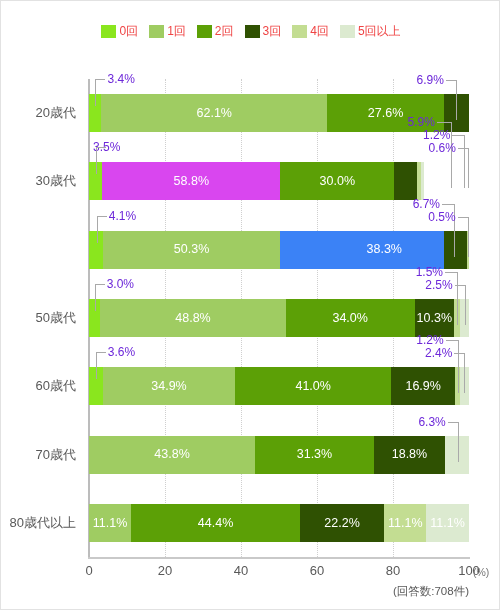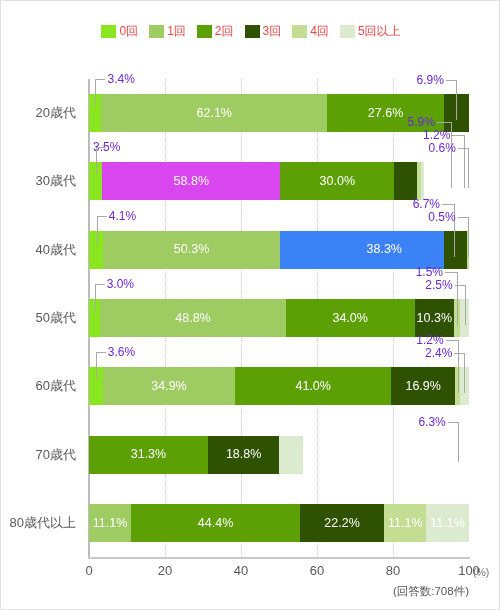--- a/index.html
+++ b/index.html
@@ -250,21 +250,20 @@
           <div class="leader" style="left: 347.95px; top: -40px; width: 14px; border-top-width: 1px;"></div>
           <div class="leader" style="left: 361.95px; top: -40px; height: 66px; border-left-width: 1px;"></div>
           <div class="callout" style="left: 315.44px; top: -33px; width: 46px; text-align: right;">1.2%</div>
           <div class="leader" style="left: 363.44px; top: -27px; width: 12px; border-top-width: 1px;"></div>
           <div class="leader" style="left: 375.44px; top: -27px; height: 53px; border-left-width: 1px;"></div>
           <div class="callout" style="left: 320.86px; top: -20px; width: 46px; text-align: right;">0.6%</div>
           <div class="leader" style="left: 368.86px; top: -14px; width: 10px; border-top-width: 1px;"></div>
           <div class="leader" style="left: 378.86px; top: -14px; height: 40px; border-left-width: 1px;"></div>
         </div>
         <div class="row" style="top: 151.714px; height: 38px;">
-          <div class="cat-label">40歳代</div>
           <div class="bar">
             <div class="seg" style="width: 15.58px; background: rgb(138, 230, 30);"></div>
             <div class="seg" style="width: 191.14px; background: rgb(159, 204, 98);">
               <span class="seg-label">50.3%</span>
             </div>
             <div class="seg" style="width: 174px; background: #3b82f6; padding-left: 45px;">
               <span class="seg-label">38.3%</span>
             </div>
             <div class="seg" style="width: 25.46px; background: rgb(47, 81, 2);"></div>
             <div class="seg" style="width: 1.9px; background: rgb(195, 221, 146);"></div>
@@ -327,20 +326,23 @@
           <div class="callout" style="left: 308.6px; top: -33px; width: 46px; text-align: right;">1.2%</div>
           <div class="leader" style="left: 356.6px; top: -27px; width: 12px; border-top-width: 1px;"></div>
           <div class="leader" style="left: 368.6px; top: -27px; height: 53px; border-left-width: 1px;"></div>
           <div class="callout" style="left: 317.44px; top: -20px; width: 46px; text-align: right;">2.4%</div>
           <div class="leader" style="left: 365.44px; top: -14px; width: 10px; border-top-width: 1px;"></div>
           <div class="leader" style="left: 375.44px; top: -14px; height: 40px; border-left-width: 1px;"></div>
         </div>
         <div class="row" style="top: 356.571px; height: 38px;">
           <div class="cat-label">70歳代</div>
           <div class="bar">
+            <div class="seg" style="width: 166.44px; background: rgb(159, 204, 98);">
+              <span class="seg-label">43.8%</span>
+            </div>
             <div class="seg" style="width: 118.94px; background: rgb(92, 160, 6);">
               <span class="seg-label">31.3%</span>
             </div>
             <div class="seg" style="width: 71.44px; background: rgb(47, 81, 2);">
               <span class="seg-label">18.8%</span>
             </div>
             <div class="seg" style="width: 23.94px; background: rgb(220, 234, 208);"></div>
           </div>
           <div class="callout" style="left: 310.79px; top: -20px; width: 46px; text-align: right;">6.3%</div>
           <div class="leader" style="left: 358.79px; top: -14px; width: 10px; border-top-width: 1px;"></div>

